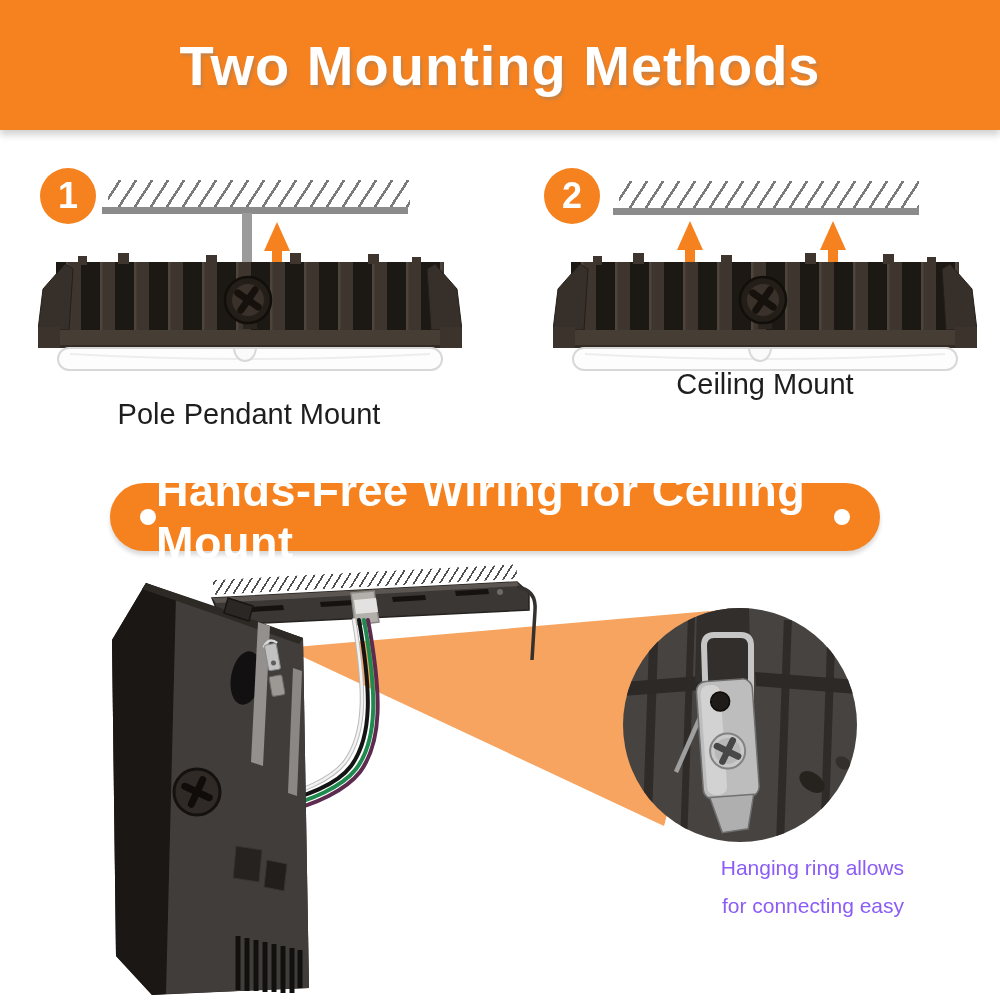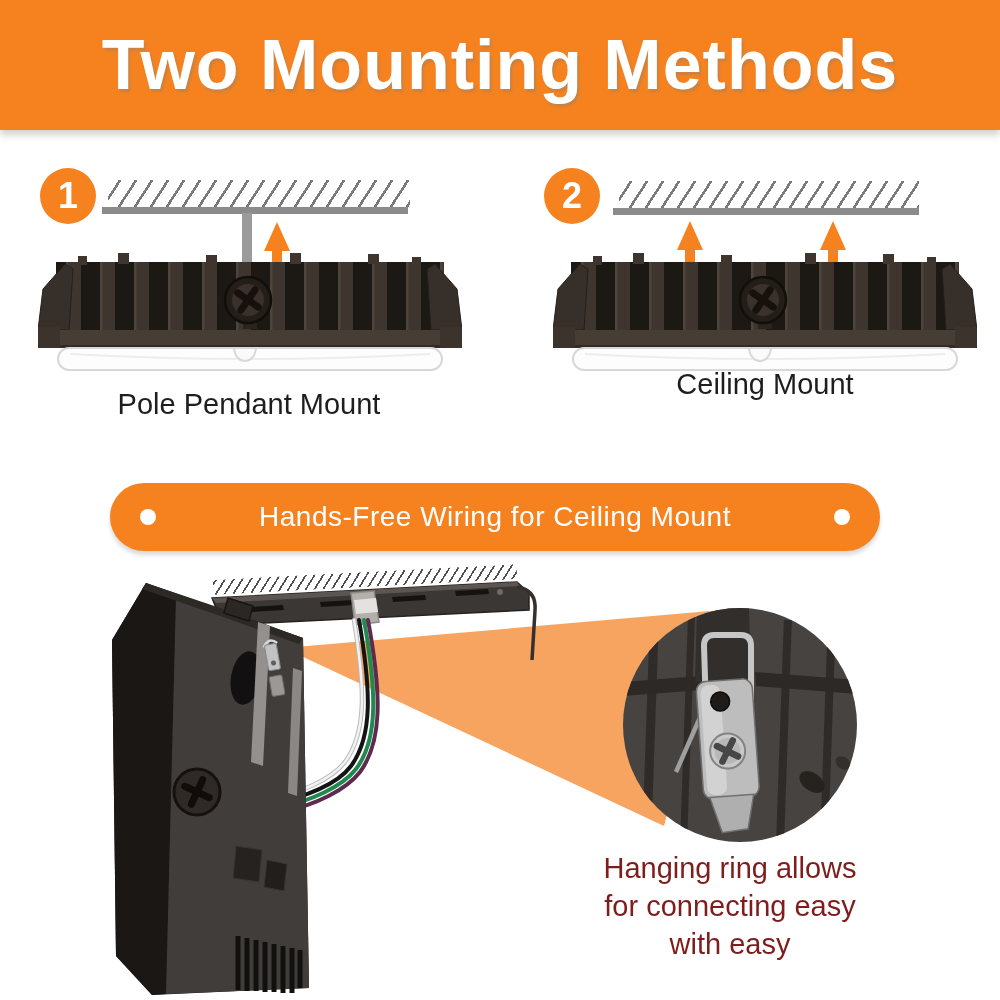--- a/index.html
+++ b/index.html
@@ -2,21 +2,21 @@
 <html><head>
 <meta charset="utf-8">
 <style>
   html,body{margin:0;padding:0;background:#fff;}
   body{font-family:"Liberation Sans",sans-serif;}
   .canvas{position:relative;width:1000px;height:1000px;background:#fff;overflow:hidden;}
 
   
   .header{position:absolute;left:0;top:0;width:1000px;height:130px;background:#F5821F;
           display:flex;align-items:center;justify-content:center;box-shadow:0 5px 7px rgba(0,0,0,.18);}
-  .header h1{margin:0;color:#fff;font-size:70px;font-weight:bold;letter-spacing:1px;
+  .header h1{margin:0;color:#fff;font-size:56px;font-weight:bold;letter-spacing:1px;
              text-shadow:2px 3px 2px rgba(130,130,130,.35);}
 
   
   .badge{position:absolute;width:56px;height:56px;border-radius:50%;background:#F5821F;color:#fff;
          font-size:36px;font-weight:bold;display:flex;align-items:center;justify-content:center;}
   #badge1{left:40px;top:168px;} #badge2{left:544px;top:168px;}
 
   
   .ceiling-bar{position:absolute;height:7px;background:#8B8B8B;}
   #bar1{left:102px;top:207px;width:306px;}
@@ -40,35 +40,35 @@
                border-bottom:29px solid #F5821F;}
   .arrow .shaft{width:10px;height:19px;background:#F5821F;margin:0 auto;}
   #arrow1{left:264px;top:222px;} #arrow2a{left:677px;top:221px;} #arrow2b{left:820px;top:221px;}
 
   
   .fixture{position:absolute;width:424px;height:120px;z-index:2;}
   #fixture1{left:38px;top:251px;} #fixture2{left:553px;top:251px;}
 
   
   .label{position:absolute;text-align:center;font-size:29px;line-height:36px;color:#1E1E1E;}
-  #label1{left:54px;top:386px;width:390px;}
+  #label1{left:54px;top:396px;width:390px;}
   #label2{left:570px;top:366px;width:390px;}
 
   
   .pill{position:absolute;left:110px;top:483px;width:770px;height:68px;border-radius:34px;background:#F5821F;
         display:flex;align-items:center;justify-content:space-between;padding:0 30px;box-sizing:border-box;
         box-shadow:0 4px 4px rgba(0,0,0,.15);}
   .pill .dot{width:16px;height:16px;border-radius:50%;background:#fff;flex:0 0 auto;}
-  .pill .pill-text{color:#fff;font-size:28px;font-weight:normal;letter-spacing:.5px;}
+  .pill .pill-text{color:#fff;font-size:45px;font-weight:bold;letter-spacing:.5px;}
 
   
   #bottom-art{position:absolute;left:0;top:560px;width:1000px;height:440px;z-index:1;}
 
-  .caption{position:absolute;left:556px;top:849px;width:348px;text-align:center;
-           font-size:29px;line-height:38px;color:#7f1d1d;z-index:2;}
+  .caption{position:absolute;left:556px;top:849px;width:348px;text-align:right;
+           font-size:21px;line-height:38px;color:#8b5cf6;z-index:2;}
 </style>
 </head>
 <body>
 
 <svg width="0" height="0" style="position:absolute" aria-hidden="true">
   <defs>
     <pattern id="finPat" x="18" y="11" width="34" height="68" patternUnits="userSpaceOnUse">
       <rect width="34" height="68" fill="#1C1814"></rect>
       <rect x="10" width="15" height="68" fill="#3D352E"></rect>
       <rect x="10" width="2.5" height="68" fill="#4D453C"></rect>
@@ -253,16 +253,15 @@
         </g>
         <ellipse cx="812" cy="222" rx="14" ry="9" fill="#26221E" transform="rotate(35 812 222)"></ellipse>
         <ellipse cx="843" cy="203" rx="8" ry="6" fill="#332F2B" transform="rotate(35 843 203)"></ellipse>
       </g>
     </g>
   </svg>
 
   <div class="caption">
     <div>Hanging ring allows</div>
     <div>for connecting easy</div>
-    <div>with easy</div>
   </div>
 
 </div>
 
 </body></html>

